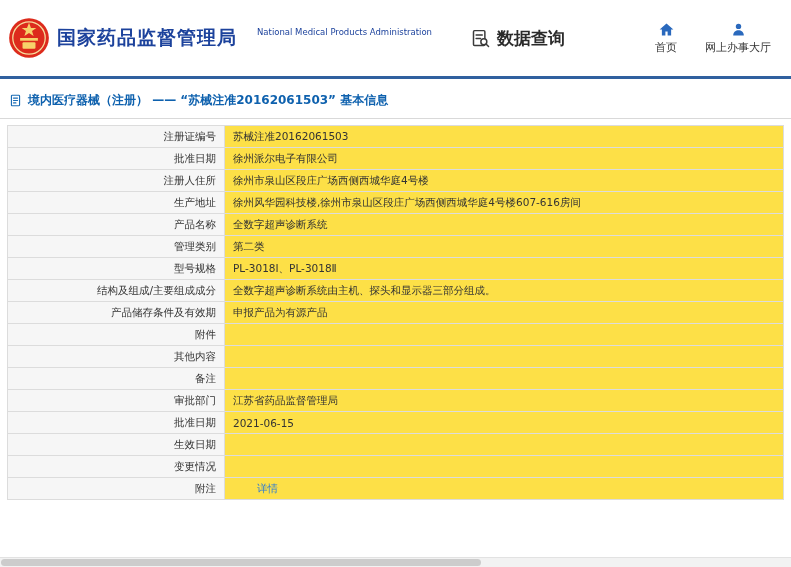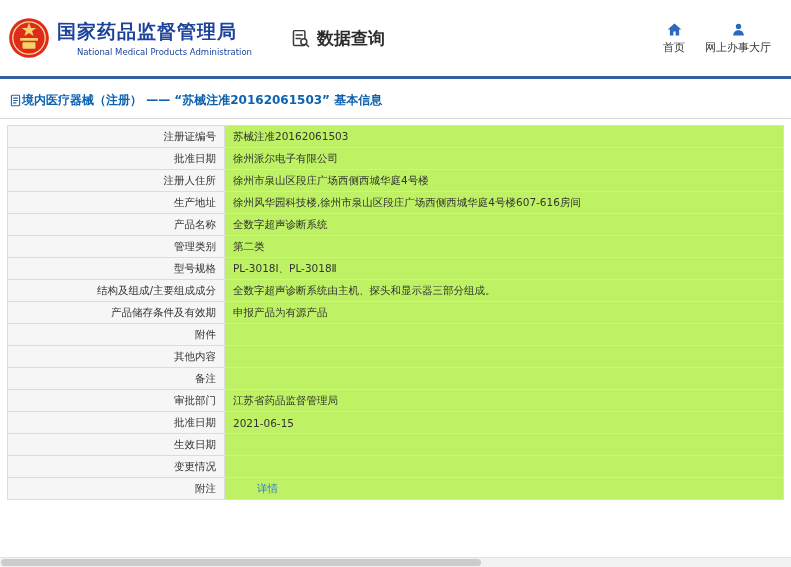--- a/index.html
+++ b/index.html
@@ -5,40 +5,40 @@
   * { margin:0; padding:0; box-sizing:border-box; }
   html,body { width:791px; height:567px; }
   body {
     font-family:"DejaVu Sans","Liberation Sans",sans-serif;
     background:#ffffff; overflow:hidden; position:relative; color:#333;
   }
   
   .site-header { display:flex; align-items:center; height:76px; padding:0 16px 0 8px; background:#fff; }
   .brand { display:flex; align-items:center; gap:7px; cursor:pointer; }
   .emblem { width:42px; height:46px; display:inline-flex; }
-  .brand-text { display:flex; flex-direction:column; }
+  .brand-text { display:flex; flex-direction:row; }
   .org-name { font-size:19px; font-weight:bold; color:#1c429c; letter-spacing:1px; white-space:nowrap; }
   .org-name-en { font-size:8.5px; color:#1c429c; margin-top:2px; white-space:nowrap;margin-left:20px; }
   .data-query { display:flex; align-items:center; gap:6px; margin-left:38px; font-size:17px; font-weight:bold; color:#2b2b2b; }
   .dq-icon { width:21px; height:21px; display:inline-flex; }
-  .top-nav { margin-left:auto; display:flex; gap:20px; padding-right:4px; }
+  .top-nav { margin-left:auto; display:flex; gap:28px; padding-right:4px; }
   .nav-item { display:flex; flex-direction:column; align-items:center; gap:3px; font-size:11px; color:#333; text-decoration:none; cursor:pointer; }
   .nav-icon { width:15px; height:15px; display:inline-flex; }
   .header-line { height:3px; background:#30609f; }
   
-  .page-title { display:flex; align-items:center; padding:13px 8px 9px 9px;
+  .page-title { display:flex; align-items:center; gap:6px; padding:13px 8px 9px 9px;
     font-size:12px; font-weight:bold; color:#0e61ae; border-bottom:1px solid #d9d9d9; }
   .pt-icon { width:13px; height:13px; display:inline-flex; }
   
   .table-wrap { padding:6px 7px 0 7px; }
   table { width:100%; border-collapse:collapse; table-layout:fixed;padding-left:12px; }
   td { border:1px solid #dcdcdc; font-size:10.5px; color:#333; height:22px; padding:0 8px;
        white-space:nowrap; overflow:hidden; vertical-align:middle; }
   td.label-cell { width:217px; text-align:right; background:#f6f6f6; }
-  td.value-cell { background:#bef264; text-align:left; }
+  td.value-cell { background:#fde047; text-align:left; }
   a.detail-link { color:#2f7cd3; text-decoration:none; cursor:pointer;margin-left:24px; }
   
   .hscrollbar { position:absolute; left:0; bottom:0; width:791px; height:10px;
     background:#f2f2f2; border-top:1px solid #e2e2e2; }
   .scroll-thumb { position:absolute; left:1px; top:1px; width:480px; height:7px;
     background:#cccccc; border-radius:4px; cursor:pointer; }
 </style>
 </head>
 <body>
 

